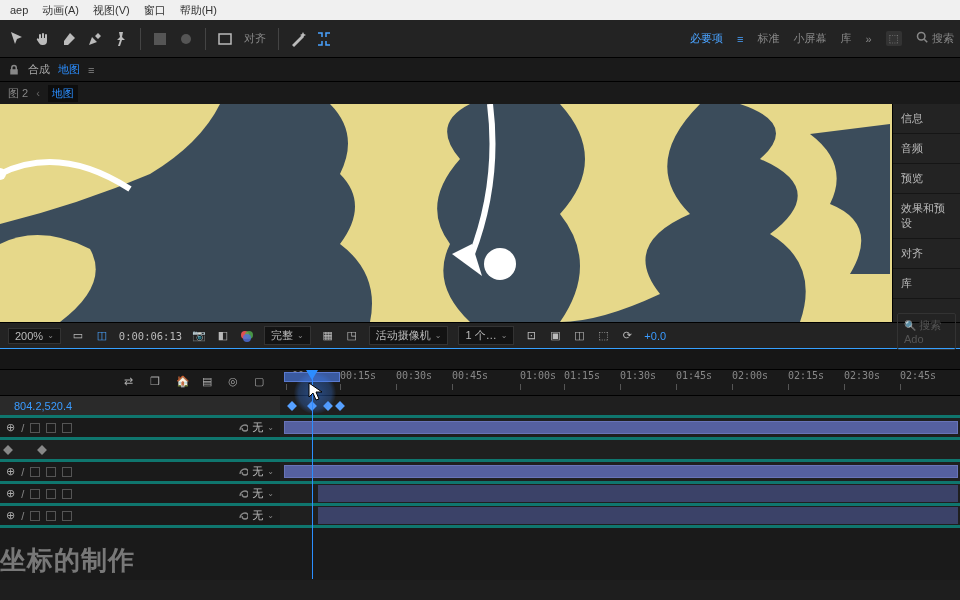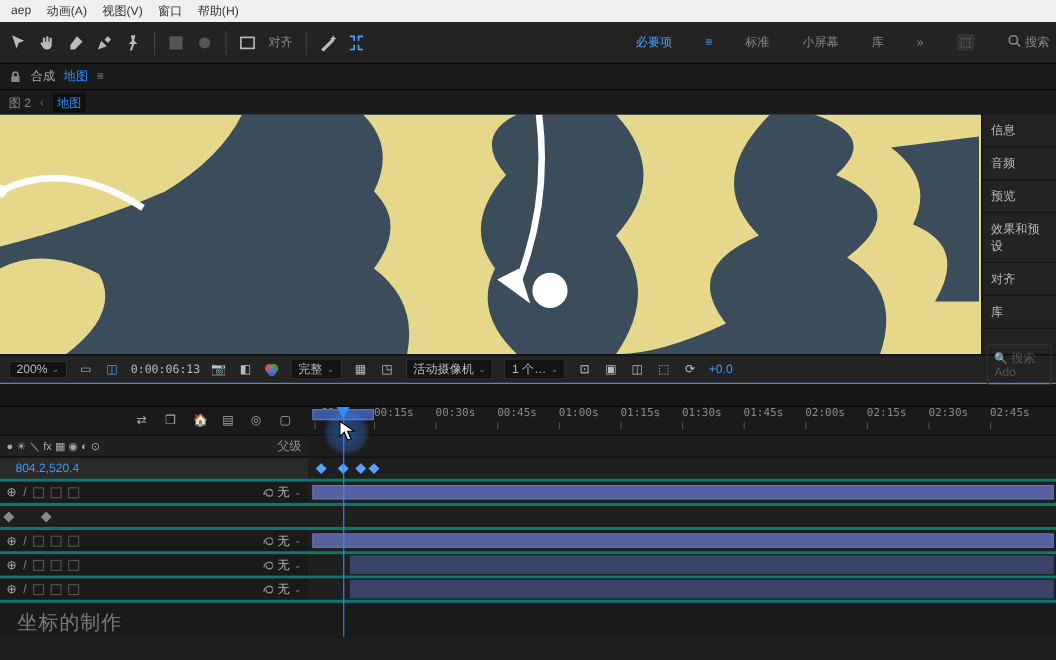--- a/index.html
+++ b/index.html
@@ -5,21 +5,21 @@
 *{margin:0;padding:0;box-sizing:border-box;font-family:"Microsoft YaHei",Arial,sans-serif;font-size:11px;-webkit-user-select:none;user-select:none}
 html,body{width:960px;height:600px;background:#1e1e1e;color:#ccc;overflow:hidden}
 .topmenu{height:20px;background:#f0f0f0;color:#333;display:flex;align-items:center;padding:0 4px;gap:2px}
 .topmenu span{padding:2px 6px;cursor:default}
 .toolbar{height:38px;background:#232323;border-bottom:1px solid #000;display:flex;align-items:center;padding:0 6px;gap:4px}
 .tool{width:22px;height:22px;display:flex;align-items:center;justify-content:center;color:#bbb}
 .tool svg{width:16px;height:16px}
 .toolbar .sep{width:1px;height:22px;background:#444;margin:0 4px}
 .toolbar .txt{color:#888;padding:0 4px}
 .toolbar .spacer{flex:1}
-.toolbar .right{display:flex;align-items:center;gap:30px;color:#888}
+.toolbar .right{display:flex;align-items:center;gap:14px;color:#888}
 .toolbar .right .active{color:#4aa3ff}
 .toolbar .search{display:flex;gap:4px;color:#888}
 .subbar{height:24px;background:#1a1a1a;border-bottom:1px solid #000;display:flex;align-items:center;padding:0 8px;gap:8px;color:#aaa}
 .subbar .lock{width:12px;height:12px}
 .subbar .link{color:#2b8eff}
 .tabbar{height:22px;background:#1a1a1a;display:flex;align-items:center;padding:0 8px;gap:8px;color:#888}
 .tabbar .tab{display:flex;align-items:flex-end;gap:4px}
 .tabbar .chev{color:#666}
 .tabbar .active{color:#2b8eff;background:#0d0d0d;padding:1px 4px}
 .workspace{height:218px;display:flex;background:#272727}
@@ -59,21 +59,21 @@
 .tlrow .ddl{margin-left:auto;display:flex;align-items:center;gap:4px;color:#bbb}
 .tlrow .ddl .spiral{width:12px;height:12px}
 .tlrow .ddl .ch{font-size:8px;color:#888}
 .tlrow .track{flex:1;position:relative;background:#1f1f1f}
 .bar{position:absolute;top:3px;bottom:3px;background:#5560a0;border:1px solid #6874b8}
 .barclip{position:absolute;top:1px;bottom:1px;background:#4a5490}
 .kf{position:absolute;top:50%;width:7px;height:7px;background:#888;transform:translate(-50%,-50%) rotate(45deg)}
 .kf.blue{background:#56a0ff}
 .valrow .left{color:#3a9bff;font-size:10.5px;padding-left:14px}
 .labelrow .left{color:#3a9bff;font-size:10.5px;padding-left:14px}
-.watermark{position:absolute;left:16px;bottom:2px;color:#e6e6e677;font-size:18px;font-weight:400;letter-spacing:1px;pointer-events:none}
+.watermark{position:absolute;left:0;bottom:2px;color:#e6e6e677;font-size:26px;font-weight:700;letter-spacing:1px;pointer-events:none}
 </style>
 </head>
 <body>
 
 <div class="topmenu">
   <span>aep</span>
   <span>动画(A)</span>
   <span>视图(V)</span>
   <span>窗口</span>
   <span>帮助(H)</span>
@@ -252,45 +252,38 @@
       <div class="hico">🏠</div>
       <div class="hico">▤</div>
       <div class="hico">◎</div>
       <div class="hico">▢</div>
     </div>
     <div class="ruler">
       <div class="tick" style="left:6px">:00s</div>
       <div class="tick" style="left:60px">00:15s</div>
       <div class="tick" style="left:116px">00:30s</div>
       <div class="tick" style="left:172px">00:45s</div>
-      <div class="tick" style="left:228px">01:00s</div>
+      <div class="tick" style="left:240px">01:00s</div>
       <div class="tick" style="left:284px">01:15s</div>
       <div class="tick" style="left:340px">01:30s</div>
       <div class="tick" style="left:396px">01:45s</div>
       <div class="tick" style="left:452px">02:00s</div>
       <div class="tick" style="left:508px">02:15s</div>
       <div class="tick" style="left:564px">02:30s</div>
       <div class="tick" style="left:620px">02:45s</div>
 
       <div style="position:absolute;left:4px;top:2px;height:10px;width:56px;background:#3a5aa0;border:1px solid #5a7ad0"></div>
       <div class="playhead" style="left:32px"></div>
       <div class="cursor-ring" style="left:14px;top:2px"></div>
       <svg class="cursor-arrow" style="left:28px;top:12px" width="16" height="20" viewBox="0 0 16 20">
           <path d="M1 1l0 14 4-4 3 7 3-1-3-7 6 0z" fill="#fff" stroke="#000" stroke-width="1"></path>
         </svg>
     </div>
   </div>
 
-  <div class="tlcols">
-    <div class="left">
-      <span class="sym">● ☀ ＼ fx ▦ ◉ ◐ ⊙</span>
-      <span class="parent">父级</span>
-    </div>
-    <div class="right"></div>
-  </div>
 
   <div class="tlrow valrow">
     <div class="left sel">
         <span>804.2,520.4</span>
       </div>
     <div class="track">
       <div class="kf blue" style="left:12px"></div>
       <div class="kf blue" style="left:32px"></div>
       <div class="kf blue" style="left:48px"></div>
       <div class="kf blue" style="left:60px"></div>

